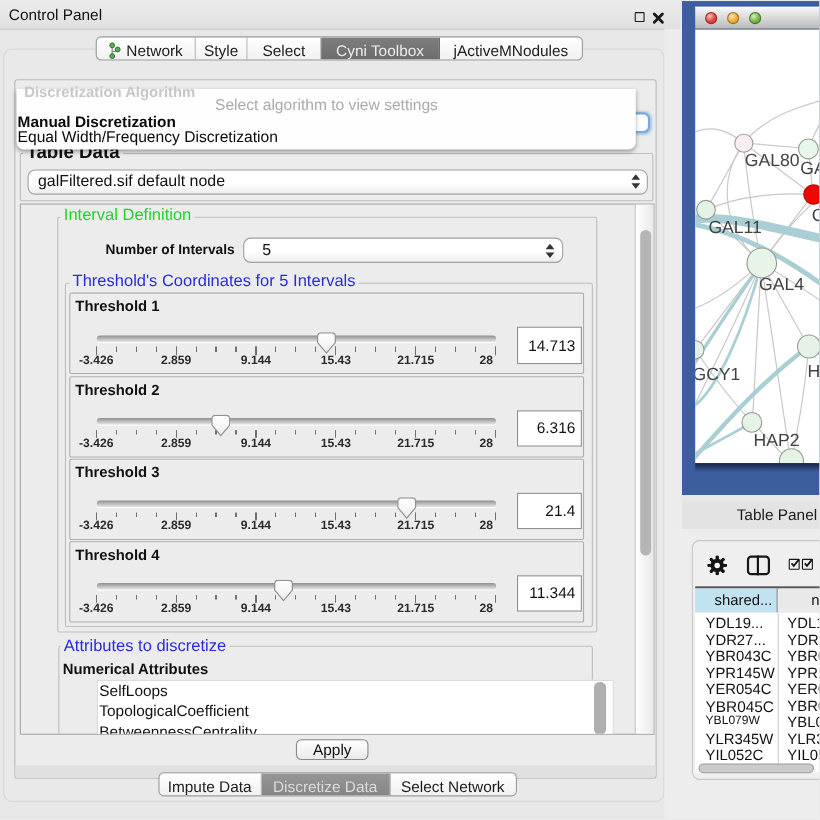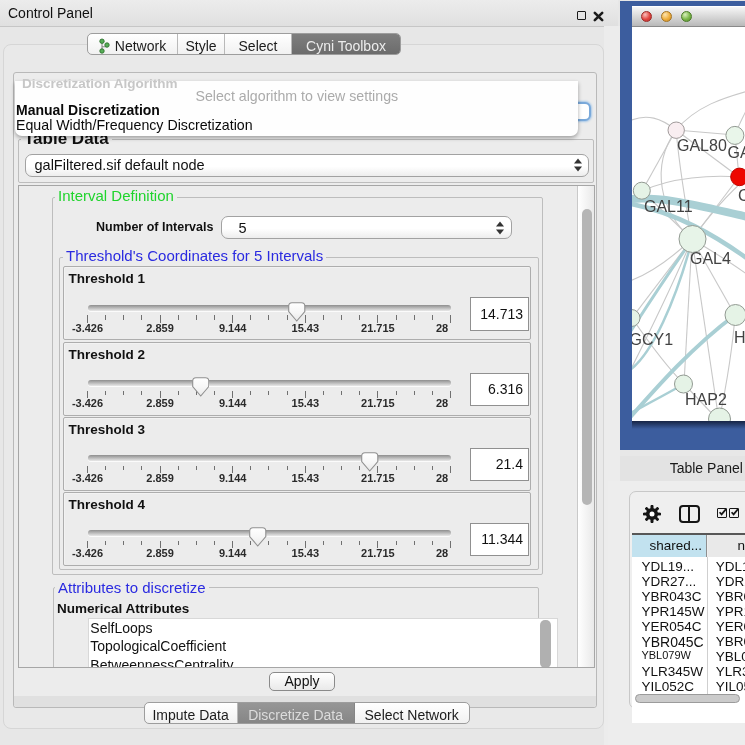--- a/index.html
+++ b/index.html
@@ -35,20 +35,21 @@
 <div class="seg" style="left:87px;top:33px;">
 <div style="width:90px;"><svg width="11" height="16" viewBox="0 0 11 16" style="margin-right:5px;">
         <path d="M3 4 L3 13 M3 8.8 L8 8.8 L8 8" stroke="#8a8a8a" stroke-width="1.1" fill="none"></path>
         <circle cx="3" cy="3.2" r="2.2" fill="#57ae57" stroke="#2f722f" stroke-width="0.9"></circle>
         <circle cx="8" cy="7" r="2.2" fill="#57ae57" stroke="#2f722f" stroke-width="0.9"></circle>
         <circle cx="3" cy="13" r="2.2" fill="#57ae57" stroke="#2f722f" stroke-width="0.9"></circle>
       </svg>Network</div>
 <div style="width:47px;">Style</div>
 <div style="width:67px;">Select</div>
 <div class="on" style="width:108px;">Cyni Toolbox</div>
+<div style="width:129px;">jActiveMNodules</div>
 </div>
 <div class="grp" style="left:17.8px;top:139px;width:574px;height:42px;"></div>
 <div class="gtitle" style="left:21px;top:131.5px;font-size:17px;font-weight:bold;color:#111;">Table Data</div>
 <div class="combo" style="left:25px;top:153.5px;width:562px;height:21px;">
     <div class="ctext">galFiltered.sif default node</div>
     <div class="spin"></div>
   </div>
 <div class="abs" style="left:18px;top:185px;width:577px;height:483px;background:#ececec;border:1px solid #a6a6a6;box-sizing:border-box;"></div>
 <div class="abs" style="left:19px;top:186px;width:556px;height:481px;overflow:hidden;">
 <div class="grp" style="left:32.5px;top:10.5px;width:489px;height:376px;"></div>
@@ -263,21 +264,21 @@
   </svg>
 <div class="abs" style="left:728.6px;top:508px;width:10.3px;height:10.3px;border:1.2px solid #151515;border-radius:1px;box-sizing:border-box;"></div>
 <svg class="abs" style="left:728.6px;top:506px;" width="12" height="12" viewBox="0 0 12 12">
     <path d="M2.6 6.2 L4.6 8.4 L9.4 2.6" stroke="#151515" stroke-width="1.7" fill="none"></path>
   </svg>
 <div class="abs" style="left:631.7px;top:533.2px;width:121.3px;height:1.4px;background:#575757;"></div>
 <div class="abs" style="left:632.2px;top:534.5px;width:75.3px;height:22.7px;background:#c2e2ef;border-right:1.3px solid #8f8f8f;box-sizing:border-box;display:flex;align-items:center;justify-content:center;font-size:13.5px;color:#111;padding-left:13px;">shared...</div>
 <div class="abs" style="left:707.5px;top:534.5px;width:46px;height:22.7px;background:#e9e9e9;box-sizing:border-box;display:flex;align-items:center;font-size:13.5px;color:#111;">
     <span style="margin-left:30px;">name</span>
   </div>
-<div class="abs" style="left:632.2px;top:557.2px;width:113px;height:166px;overflow:hidden;background:#fff;">
+<div class="abs" style="left:632.2px;top:557.2px;width:113px;height:145px;overflow:hidden;background:#fff;">
 <div class="abs" style="left:74.8px;top:0;width:1.2px;height:140px;background:#cfcfcf;"></div>
 <div class="abs" style="left:9.2px;top:1.8px;font-size:13.5px;color:#111;white-space:nowrap;">YDL19...</div>
 <div class="abs" style="left:83.6px;top:1.8px;font-size:13.5px;color:#111;white-space:nowrap;">YDL19</div>
 <div class="abs" style="left:9.2px;top:16.8px;font-size:13.5px;color:#111;white-space:nowrap;">YDR27...</div>
 <div class="abs" style="left:83.6px;top:16.8px;font-size:13.5px;color:#111;white-space:nowrap;">YDR27</div>
 <div class="abs" style="left:9.2px;top:31.8px;font-size:13.5px;color:#111;white-space:nowrap;">YBR043C</div>
 <div class="abs" style="left:83.6px;top:31.8px;font-size:13.5px;color:#111;white-space:nowrap;">YBR04</div>
 <div class="abs" style="left:9.2px;top:46.8px;font-size:13.5px;color:#111;white-space:nowrap;">YPR145W</div>
 <div class="abs" style="left:83.6px;top:46.8px;font-size:13.5px;color:#111;white-space:nowrap;">YPR14</div>
 <div class="abs" style="left:9.2px;top:61.8px;font-size:13.5px;color:#111;white-space:nowrap;">YER054C</div>

